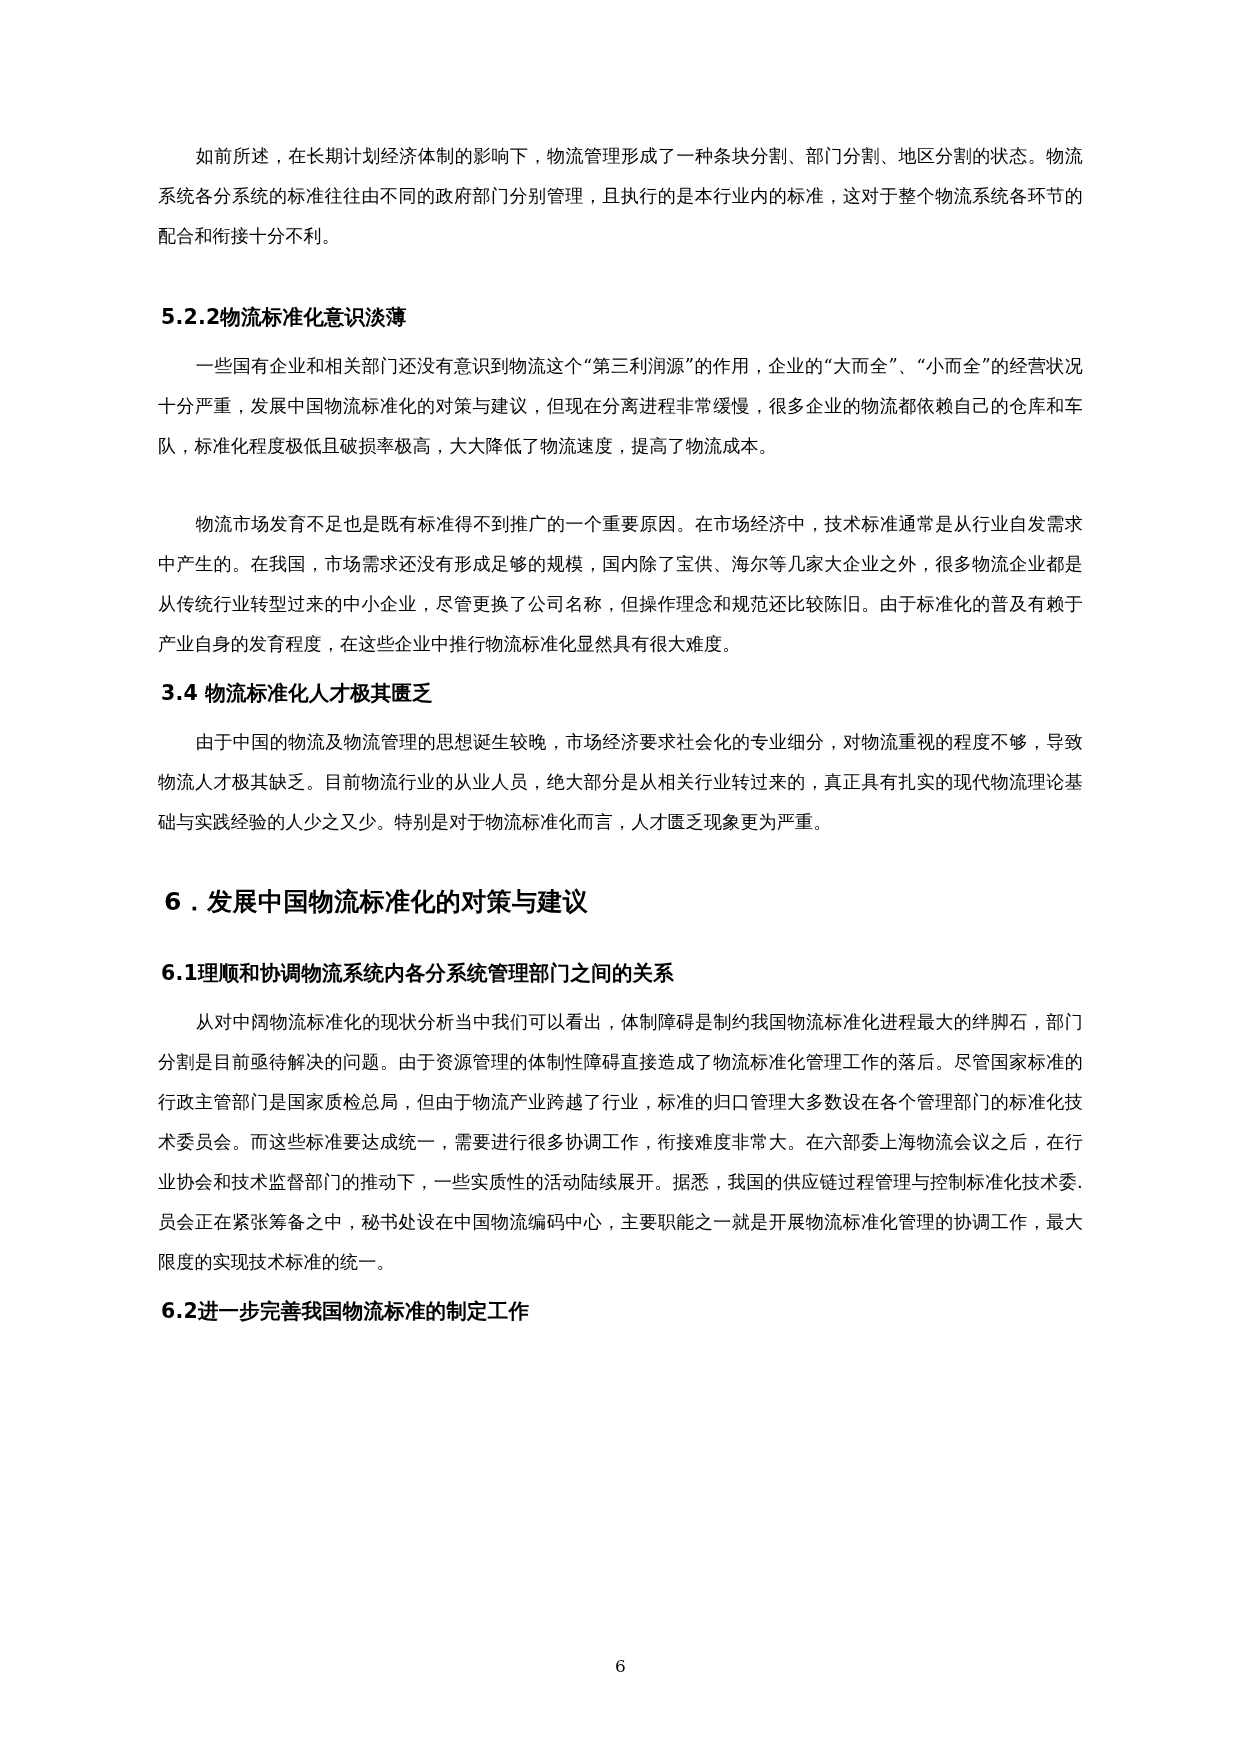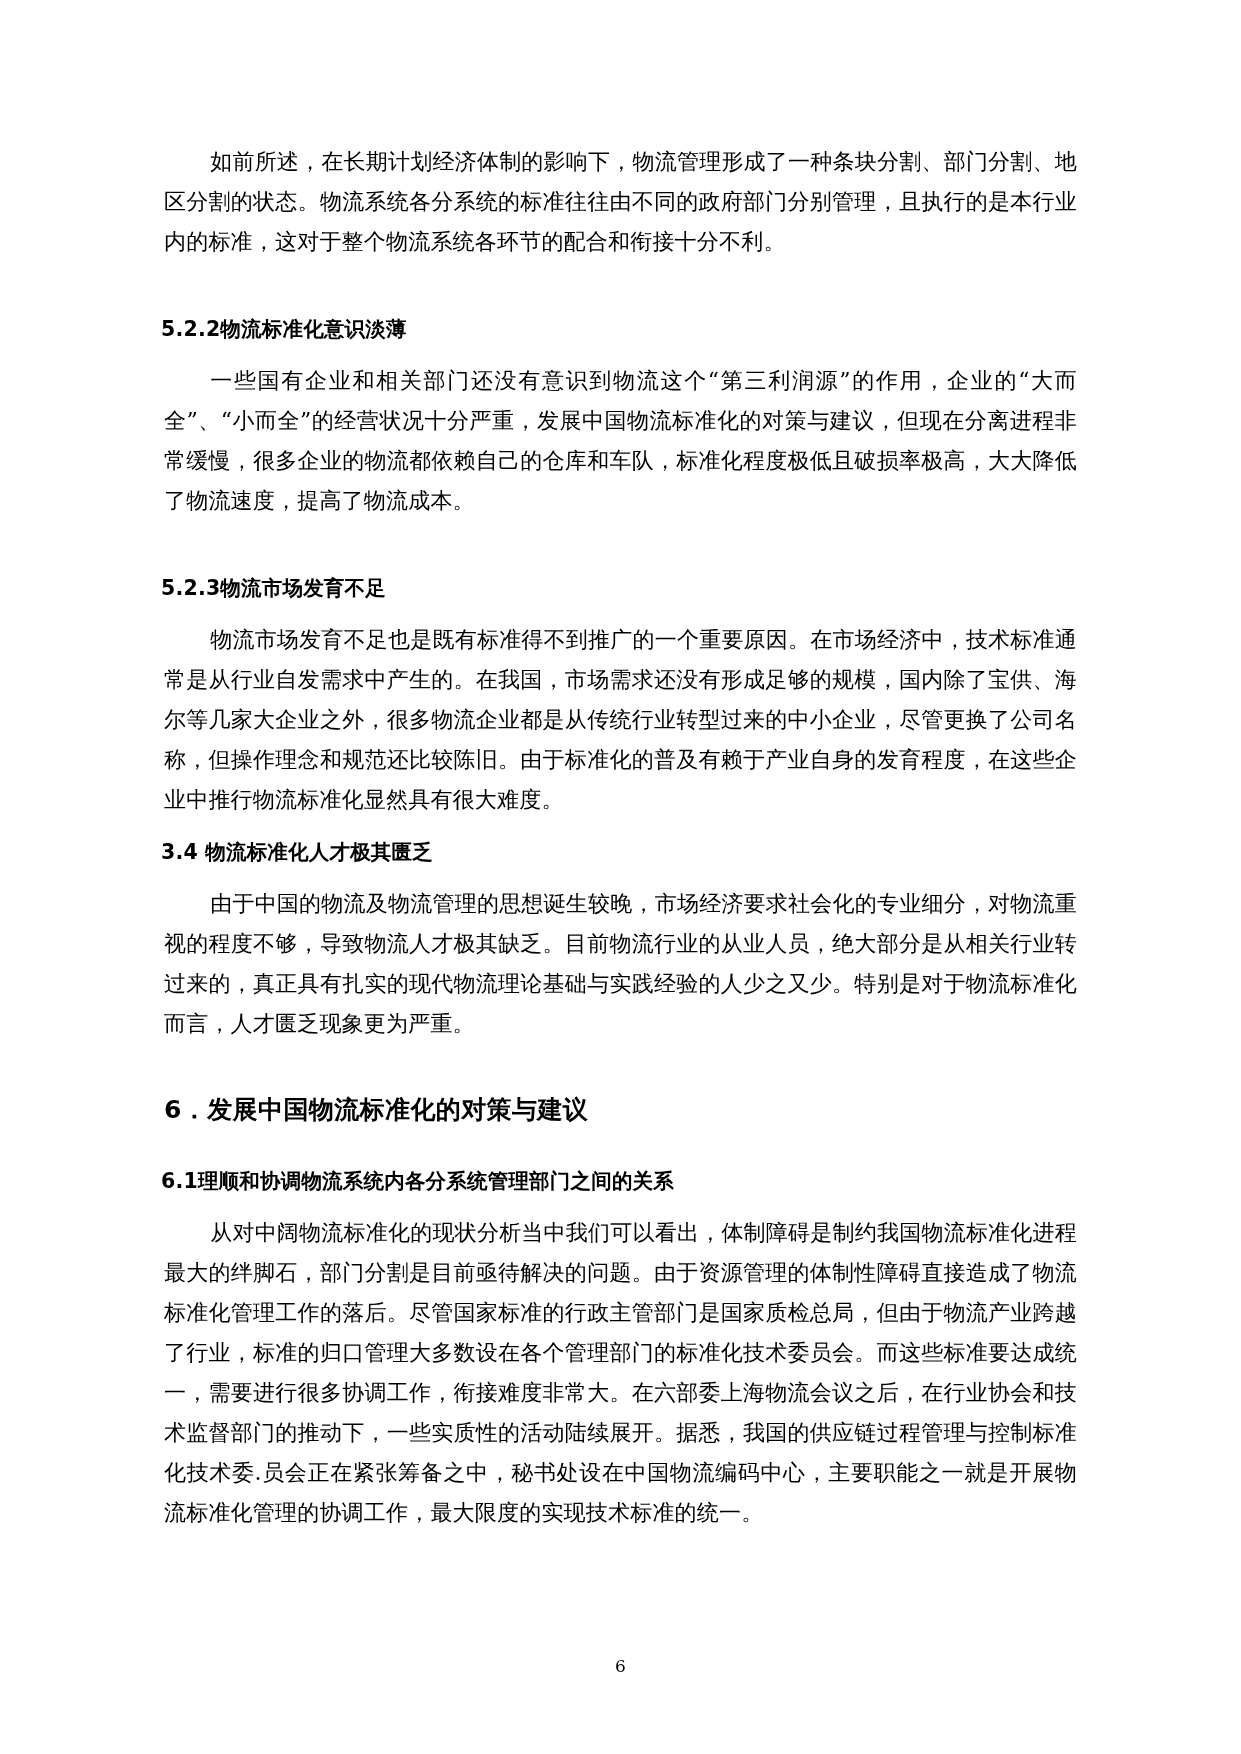--- a/index.html
+++ b/index.html
@@ -11,25 +11,25 @@
     width: 1241px;
     height: 1754px;
     position: relative;
     background: #ffffff;
     box-sizing: border-box;
     padding: 130px 152px 60px 152px;
     font-family: "DejaVu Serif", serif;
     color: #000000;
   }
   .body-text {
-    font-size: 22px;
+    font-size: 18px;
     line-height: 40px;
     text-align: justify;
     text-justify: inter-ideograph;
-    margin: 12px;
+    margin: 6px;
     letter-spacing: 0.2px;
   }
   .indent {
     text-indent: 2.1em;
   }
   .sub-heading {
     font-family: "DejaVu Sans", sans-serif;
     font-size: 20.5px;
     font-weight: 600;
     line-height: 40px;
@@ -65,30 +65,30 @@
 
   <p class="body-text indent">如前所述，在长期计划经济体制的影响下，物流管理形成了一种条块分割、部门分割、地区分割的状态。物流系统各分系统的标准往往由不同的政府部门分别管理，且执行的是本行业内的标准，这对于整个物流系统各环节的配合和衔接十分不利。</p>
 
   <div class="gap-lg"></div>
 
   <h3 class="sub-heading">5.2.2物流标准化意识淡薄</h3>
   <p class="body-text indent">一些国有企业和相关部门还没有意识到物流这个“第三利润源”的作用，企业的“大而全”、“小而全”的经营状况十分严重，发展中国物流标准化的对策与建议，但现在分离进程非常缓慢，很多企业的物流都依赖自己的仓库和车队，标准化程度极低且破损率极高，大大降低了物流速度，提高了物流成本。</p>
 
   <div class="gap-lg"></div>
 
-  <h3 class="sub-heading">5.2.3物流市场发育不足</h3>
   <p class="body-text indent">物流市场发育不足也是既有标准得不到推广的一个重要原因。在市场经济中，技术标准通常是从行业自发需求中产生的。在我国，市场需求还没有形成足够的规模，国内除了宝供、海尔等几家大企业之外，很多物流企业都是从传统行业转型过来的中小企业，尽管更换了公司名称，但操作理念和规范还比较陈旧。由于标准化的普及有赖于产业自身的发育程度，在这些企业中推行物流标准化显然具有很大难度。</p>
 
   <h3 class="sub-heading">3.4 物流标准化人才极其匮乏</h3>
   <p class="body-text indent">由于中国的物流及物流管理的思想诞生较晚，市场经济要求社会化的专业细分，对物流重视的程度不够，导致物流人才极其缺乏。目前物流行业的从业人员，绝大部分是从相关行业转过来的，真正具有扎实的现代物流理论基础与实践经验的人少之又少。特别是对于物流标准化而言，人才匮乏现象更为严重。</p>
 
   <div class="gap-md"></div>
 
   <h2 class="section-heading">6．发展中国物流标准化的对策与建议</h2>
 
   <div class="gap-sm"></div>
 
   <h3 class="sub-heading">6.1理顺和协调物流系统内各分系统管理部门之间的关系</h3>
   <p class="body-text indent">从对中阔物流标准化的现状分析当中我们可以看出，体制障碍是制约我国物流标准化进程最大的绊脚石，部门分割是目前亟待解决的问题。由于资源管理的体制性障碍直接造成了物流标准化管理工作的落后。尽管国家标准的行政主管部门是国家质检总局，但由于物流产业跨越了行业，标准的归口管理大多数设在各个管理部门的标准化技术委员会。而这些标准要达成统一，需要进行很多协调工作，衔接难度非常大。在六部委上海物流会议之后，在行业协会和技术监督部门的推动下，一些实质性的活动陆续展开。据悉，我国的供应链过程管理与控制标准化技术委.员会正在紧张筹备之中，秘书处设在中国物流编码中心，主要职能之一就是开展物流标准化管理的协调工作，最大限度的实现技术标准的统一。</p>
 
+  <h3 class="sub-heading">6.2进一步完善我国物流标准的制定工作</h3>
 
   <div class="page-number">6</div>
 </div>
 
 </body></html>

